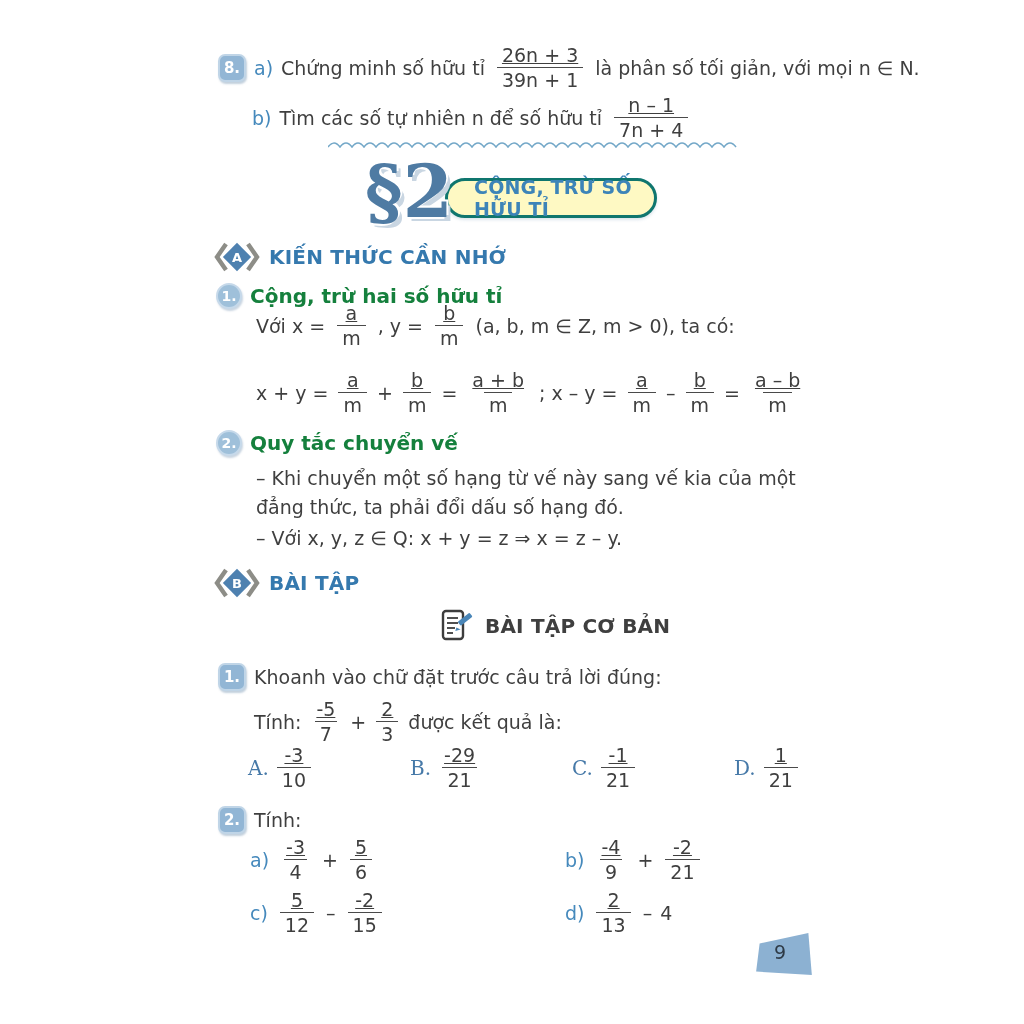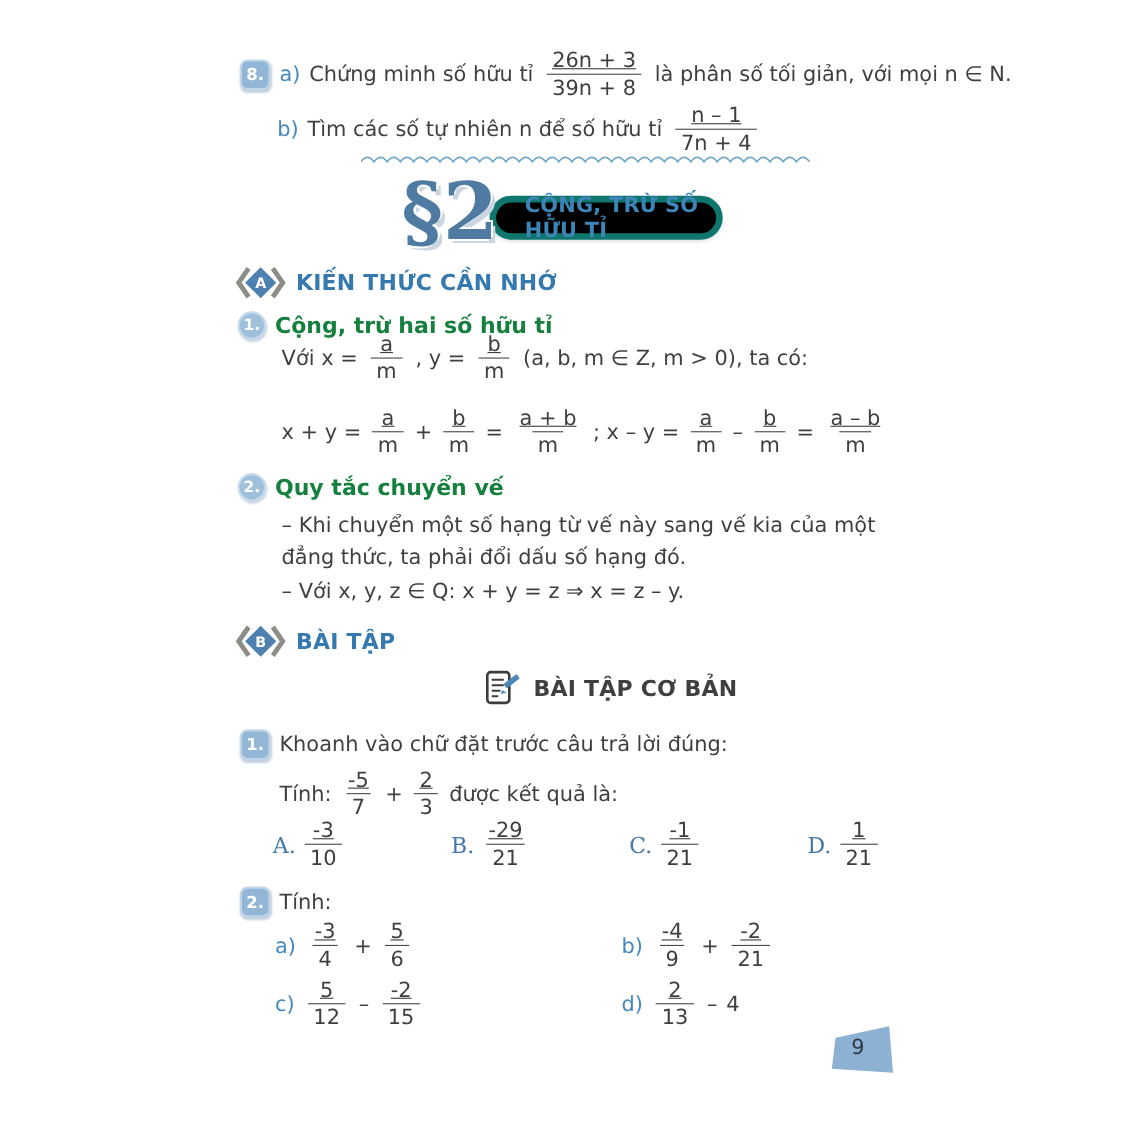--- a/index.html
+++ b/index.html
@@ -30,21 +30,21 @@
     align-items:center; justify-content:center; background:#9fc0da;
     border:2px solid #c6d9ea; border-radius:50%; color:#fff; font-weight:bold;
     font-size:14px; box-shadow:1px 2px 2px rgba(120,150,180,.4); }
 
   .blue-label { color:#4589bc; }
   .sec-title { color:#3579ae; font-weight:bold; font-size:20px; letter-spacing:.2px; }
   .sub-title { color:#15803d; font-weight:600; font-size:20px; }
 
   
   .lesson-pill { position:absolute; left:80px; top:22px; width:212px; height:40px;
-    background:#000000; border:6px solid #0f766e; border-radius:20px;
+    background:#fef9c3; border:3px solid #0f766e; border-radius:20px;
     box-shadow:0 2px 3px rgba(180,200,215,.45);
     display:flex; align-items:center; padding-left:26px; }
   .lesson-pill span { color:#3d84b8; font-weight:bold; font-size:19px; letter-spacing:.2px; }
   .section-mark { position:relative; z-index:2;
     font-family:"DejaVu Serif","Liberation Serif",serif; font-weight:bold;
     font-size:72px; line-height:1; color:#4f7ba3;
     text-shadow:-2px -2px 0 #fff, 2px -2px 0 #fff, -2px 2px 0 #fff,
                  4px 4px 0 #c9d6e2; }
 
   .option { display:flex; align-items:center; width:162px; }
@@ -63,21 +63,21 @@
 </style>
 </head>
 <body>
 
 <div class="abs row" style="left:218px; top:44px;">
   <span class="badge-sq">8.</span>
   <span class="blue-label">a)</span>
   <span>Chứng minh số hữu tỉ</span>
   <span class="frac">
     <span class="fnum">26n + 3</span>
-    <span class="fden">39n + 8</span>
+    <span class="fden">39n + 1</span>
   </span>
   <span>là phân số tối giản, với mọi n ∈ N.</span>
 </div>
 
 <div class="abs row" style="left:252px; top:94px;">
   <span class="blue-label">b)</span>
   <span>Tìm các số tự nhiên n để số hữu tỉ</span>
   <span class="frac">
     <span class="fnum">n – 1</span>
     <span class="fden">7n + 4</span>

